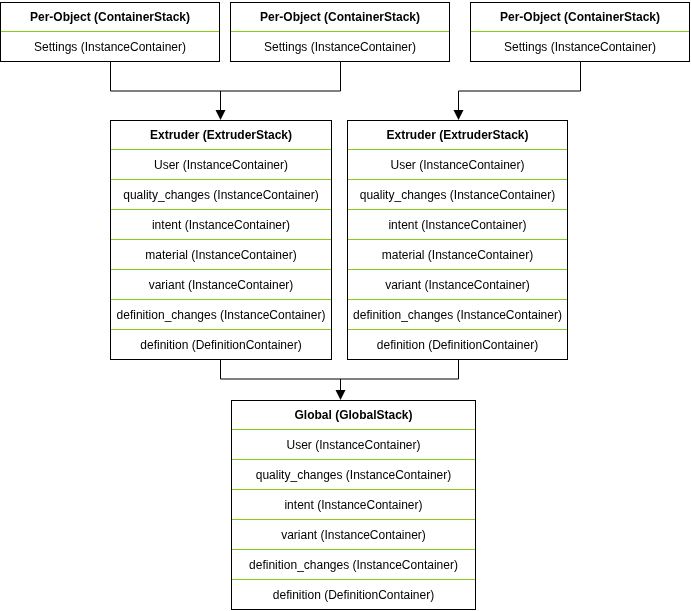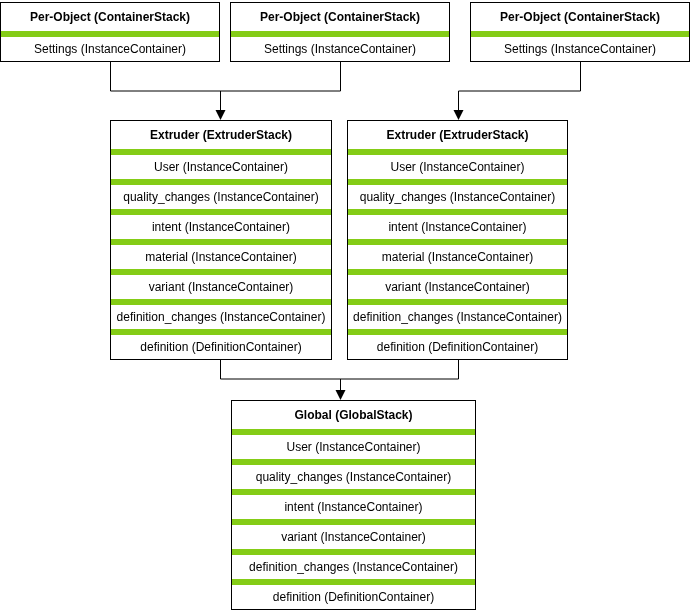--- a/index.html
+++ b/index.html
@@ -37,21 +37,21 @@
     display: flex;
     align-items: center;
     justify-content: center;
     font-weight: bold;
     font-size: 12px;
     white-space: nowrap;
   }
   .box-row {
     height: 30px;
     box-sizing: border-box;
-    border-top: 6px solid #84cc16;
+    border-top: 1px solid #84cc16;
     display: flex;
     align-items: center;
     justify-content: center;
     font-size: 12px;
     white-space: nowrap;
     text-align: right;
   }
 </style>
 </head>
 <body>

